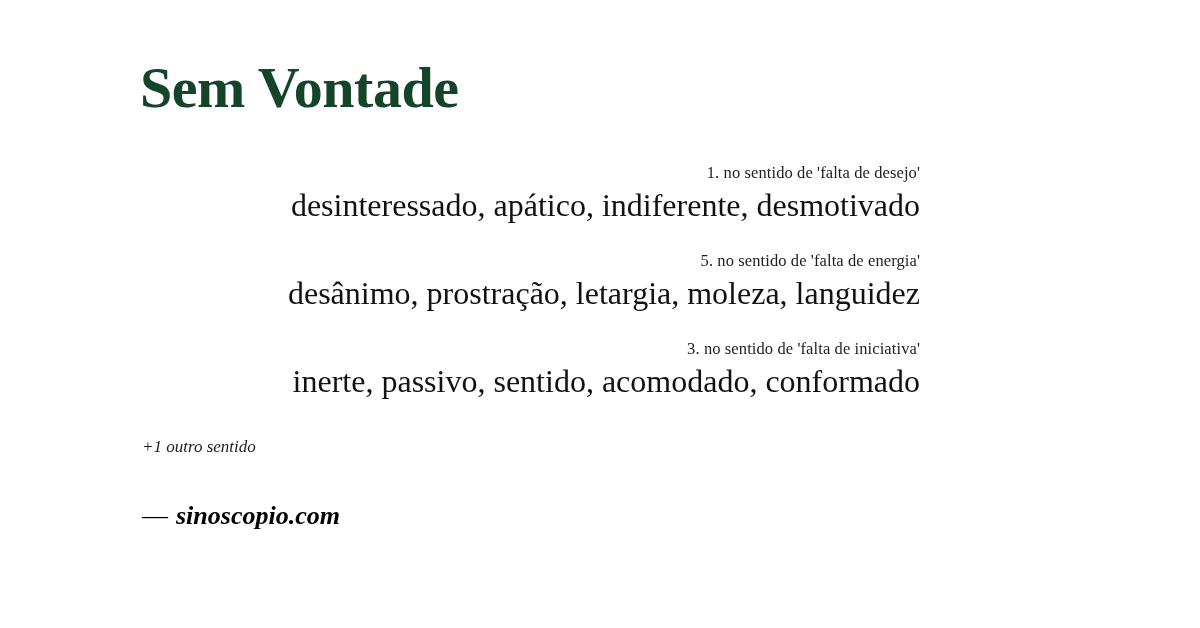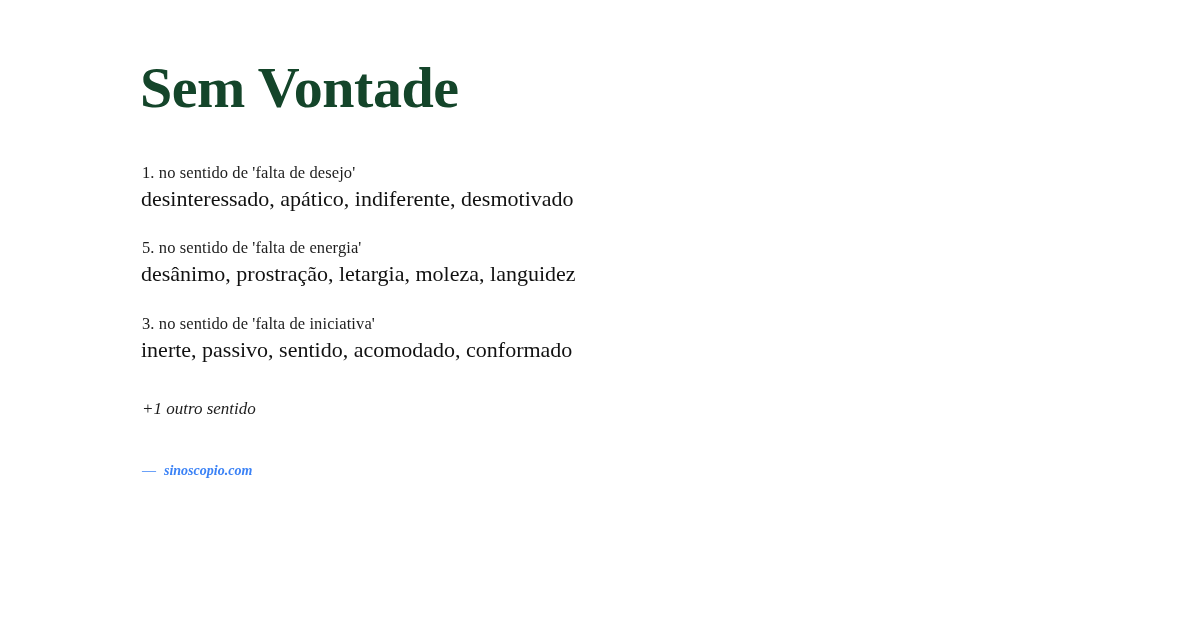--- a/index.html
+++ b/index.html
@@ -32,51 +32,52 @@
   .subtitle {
     font-family: "Liberation Serif", serif;
     font-weight: bold;
     font-style: italic;
     font-size: 25px;
     color: #14613a;
     margin: 12px 0 0 2px;
   }
   .senses {
     margin-top: 44px;
+    text-align: right;
   }
   .sense {
     margin-bottom: 26px;
   }
   .sense-label {
     font-family: "Liberation Serif", serif;
     font-size: 16.5px;
     color: #1d1d1d;
     margin: 0 0 2px 2px;
     letter-spacing: 0.1px;
   }
   .sense-words {
     font-family: "Liberation Serif", serif;
-    font-size: 22px;
+    font-size: 32px;
     color: #111111;
     margin: 0 0 0 1px;
     line-height: 1.25;
   }
   .more {
     font-family: "Liberation Serif", serif;
     font-size: 17px;
     color: #1d1d1d;
     margin: 36px 0 0 2px;
     font-style: italic;
   }
   .source {
     font-family: "Liberation Serif", serif;
     font-style: italic;
     font-weight: bold;
-    font-size: 14px;
-    color: #3b82f6;
+    font-size: 26px;
+    color: #000000;
     margin: 44px 0 0 2px;
   }
   .source .dash {
     font-style: normal;
     font-weight: normal;
     margin-right: 8px;
   }
 </style>
 </head>
 <body>

